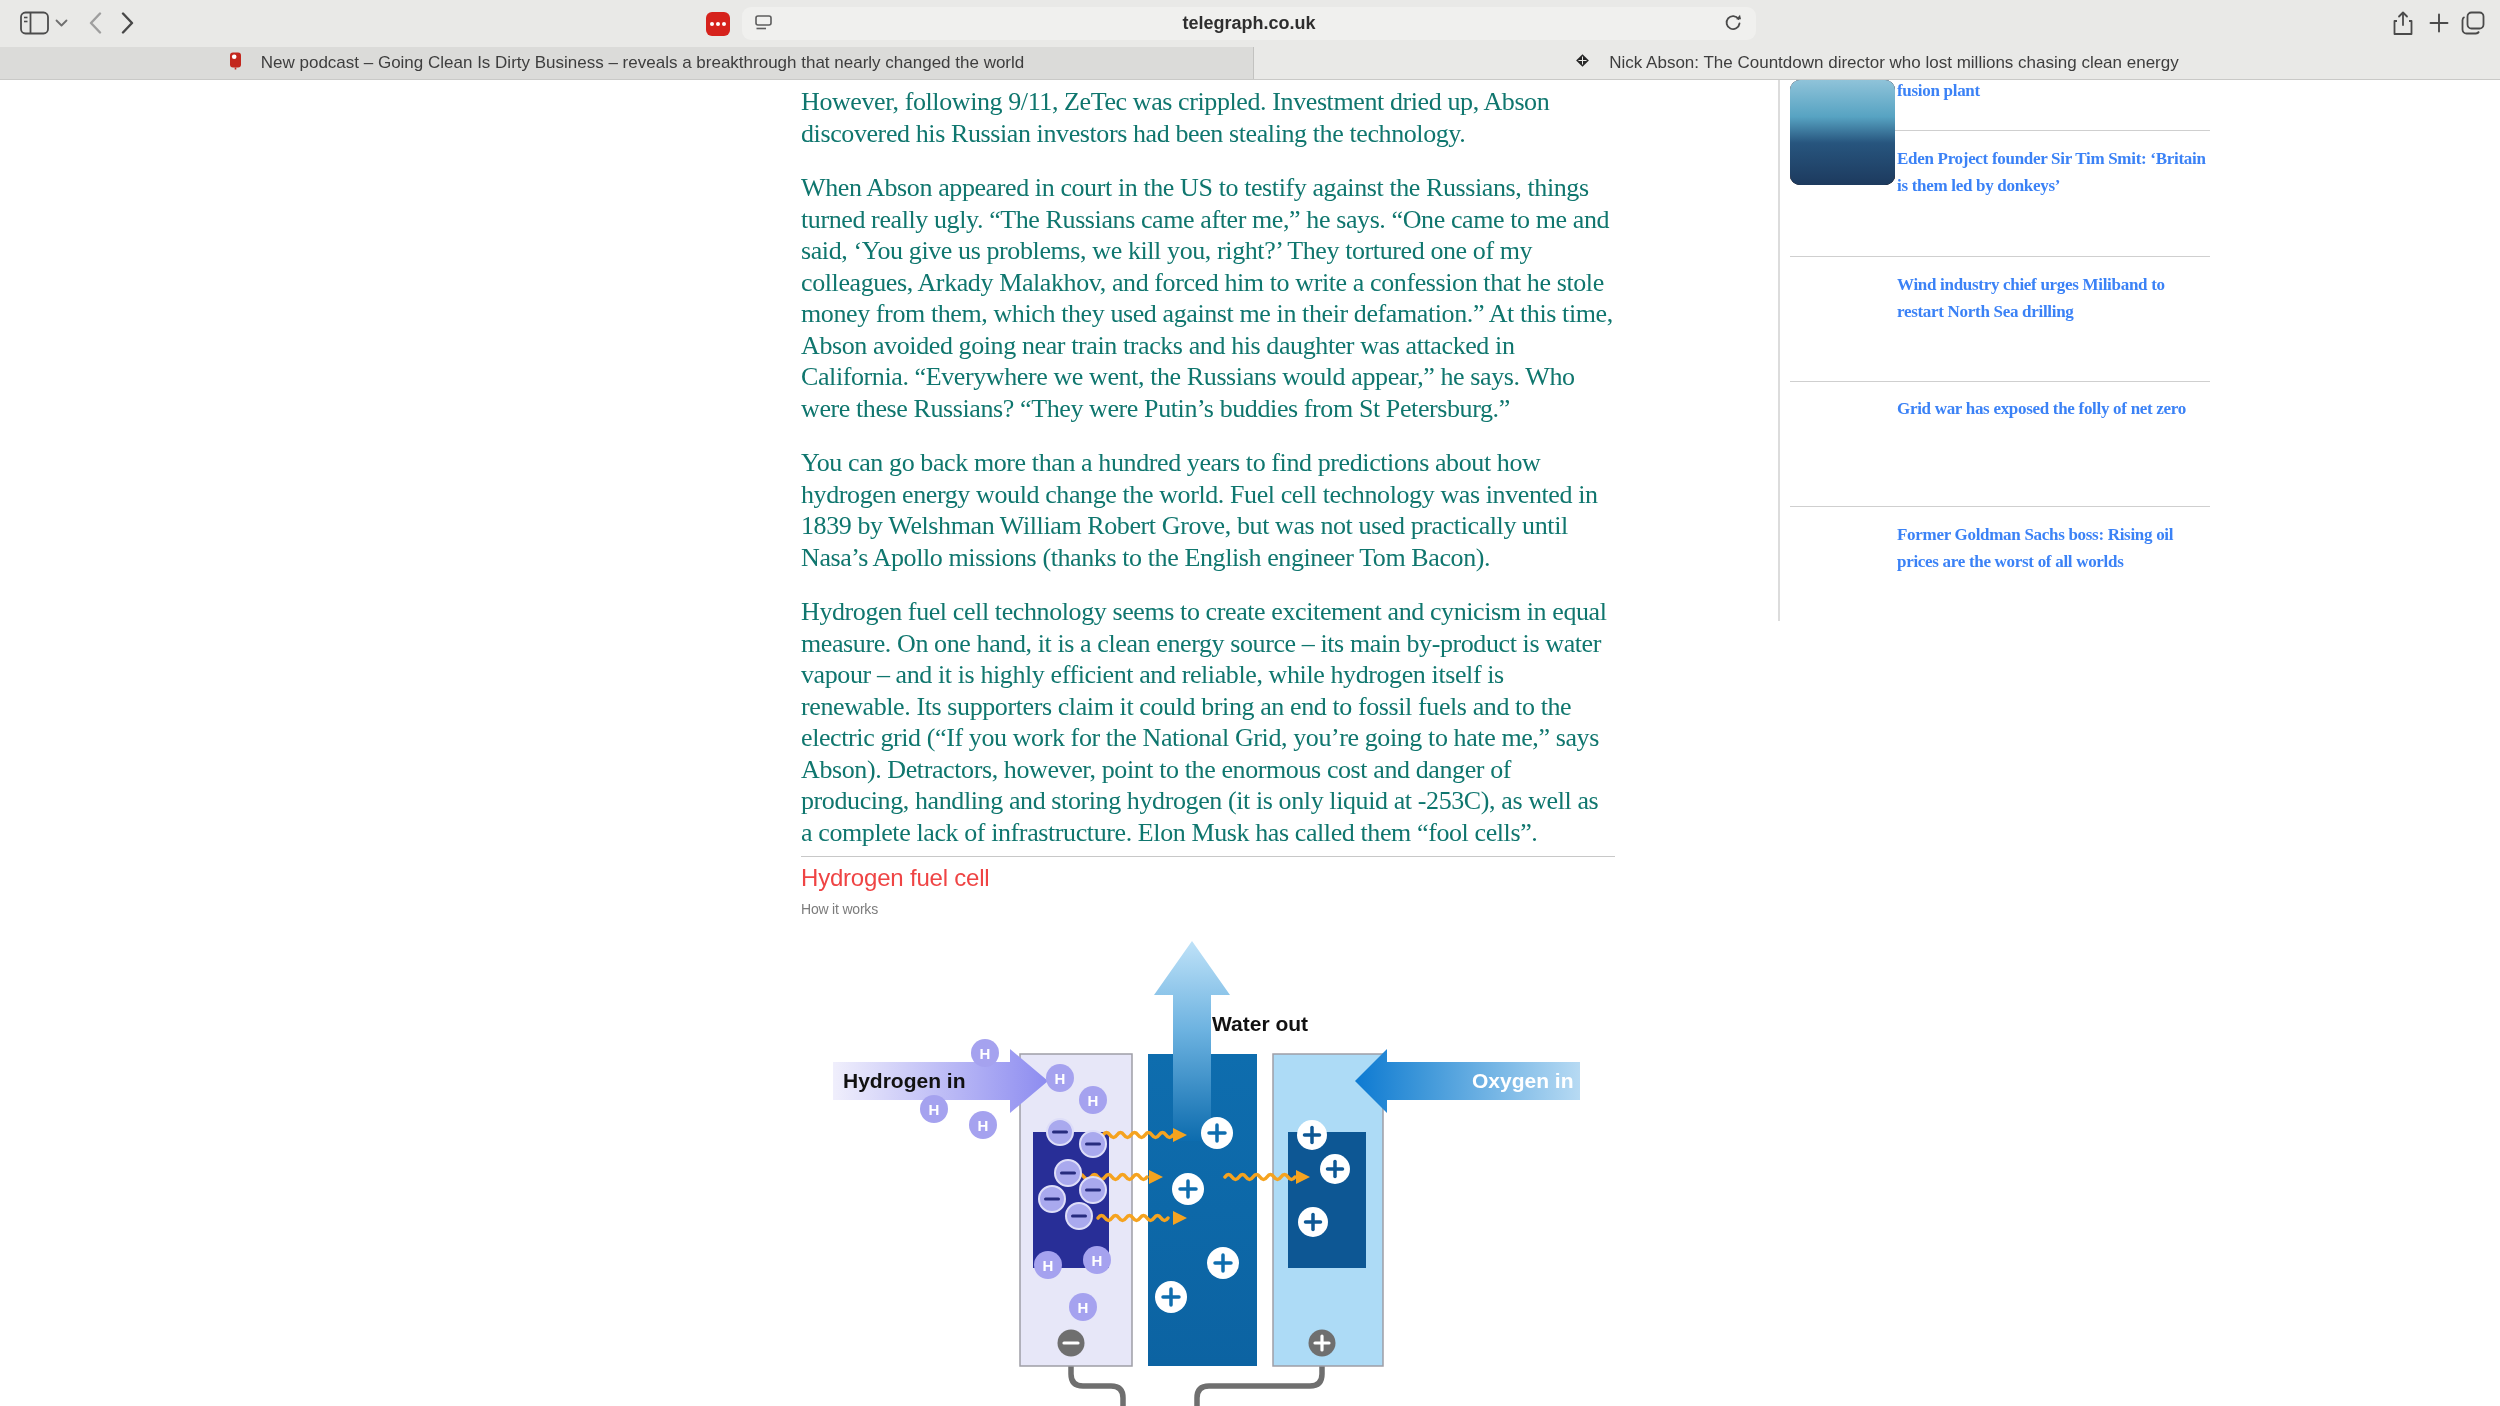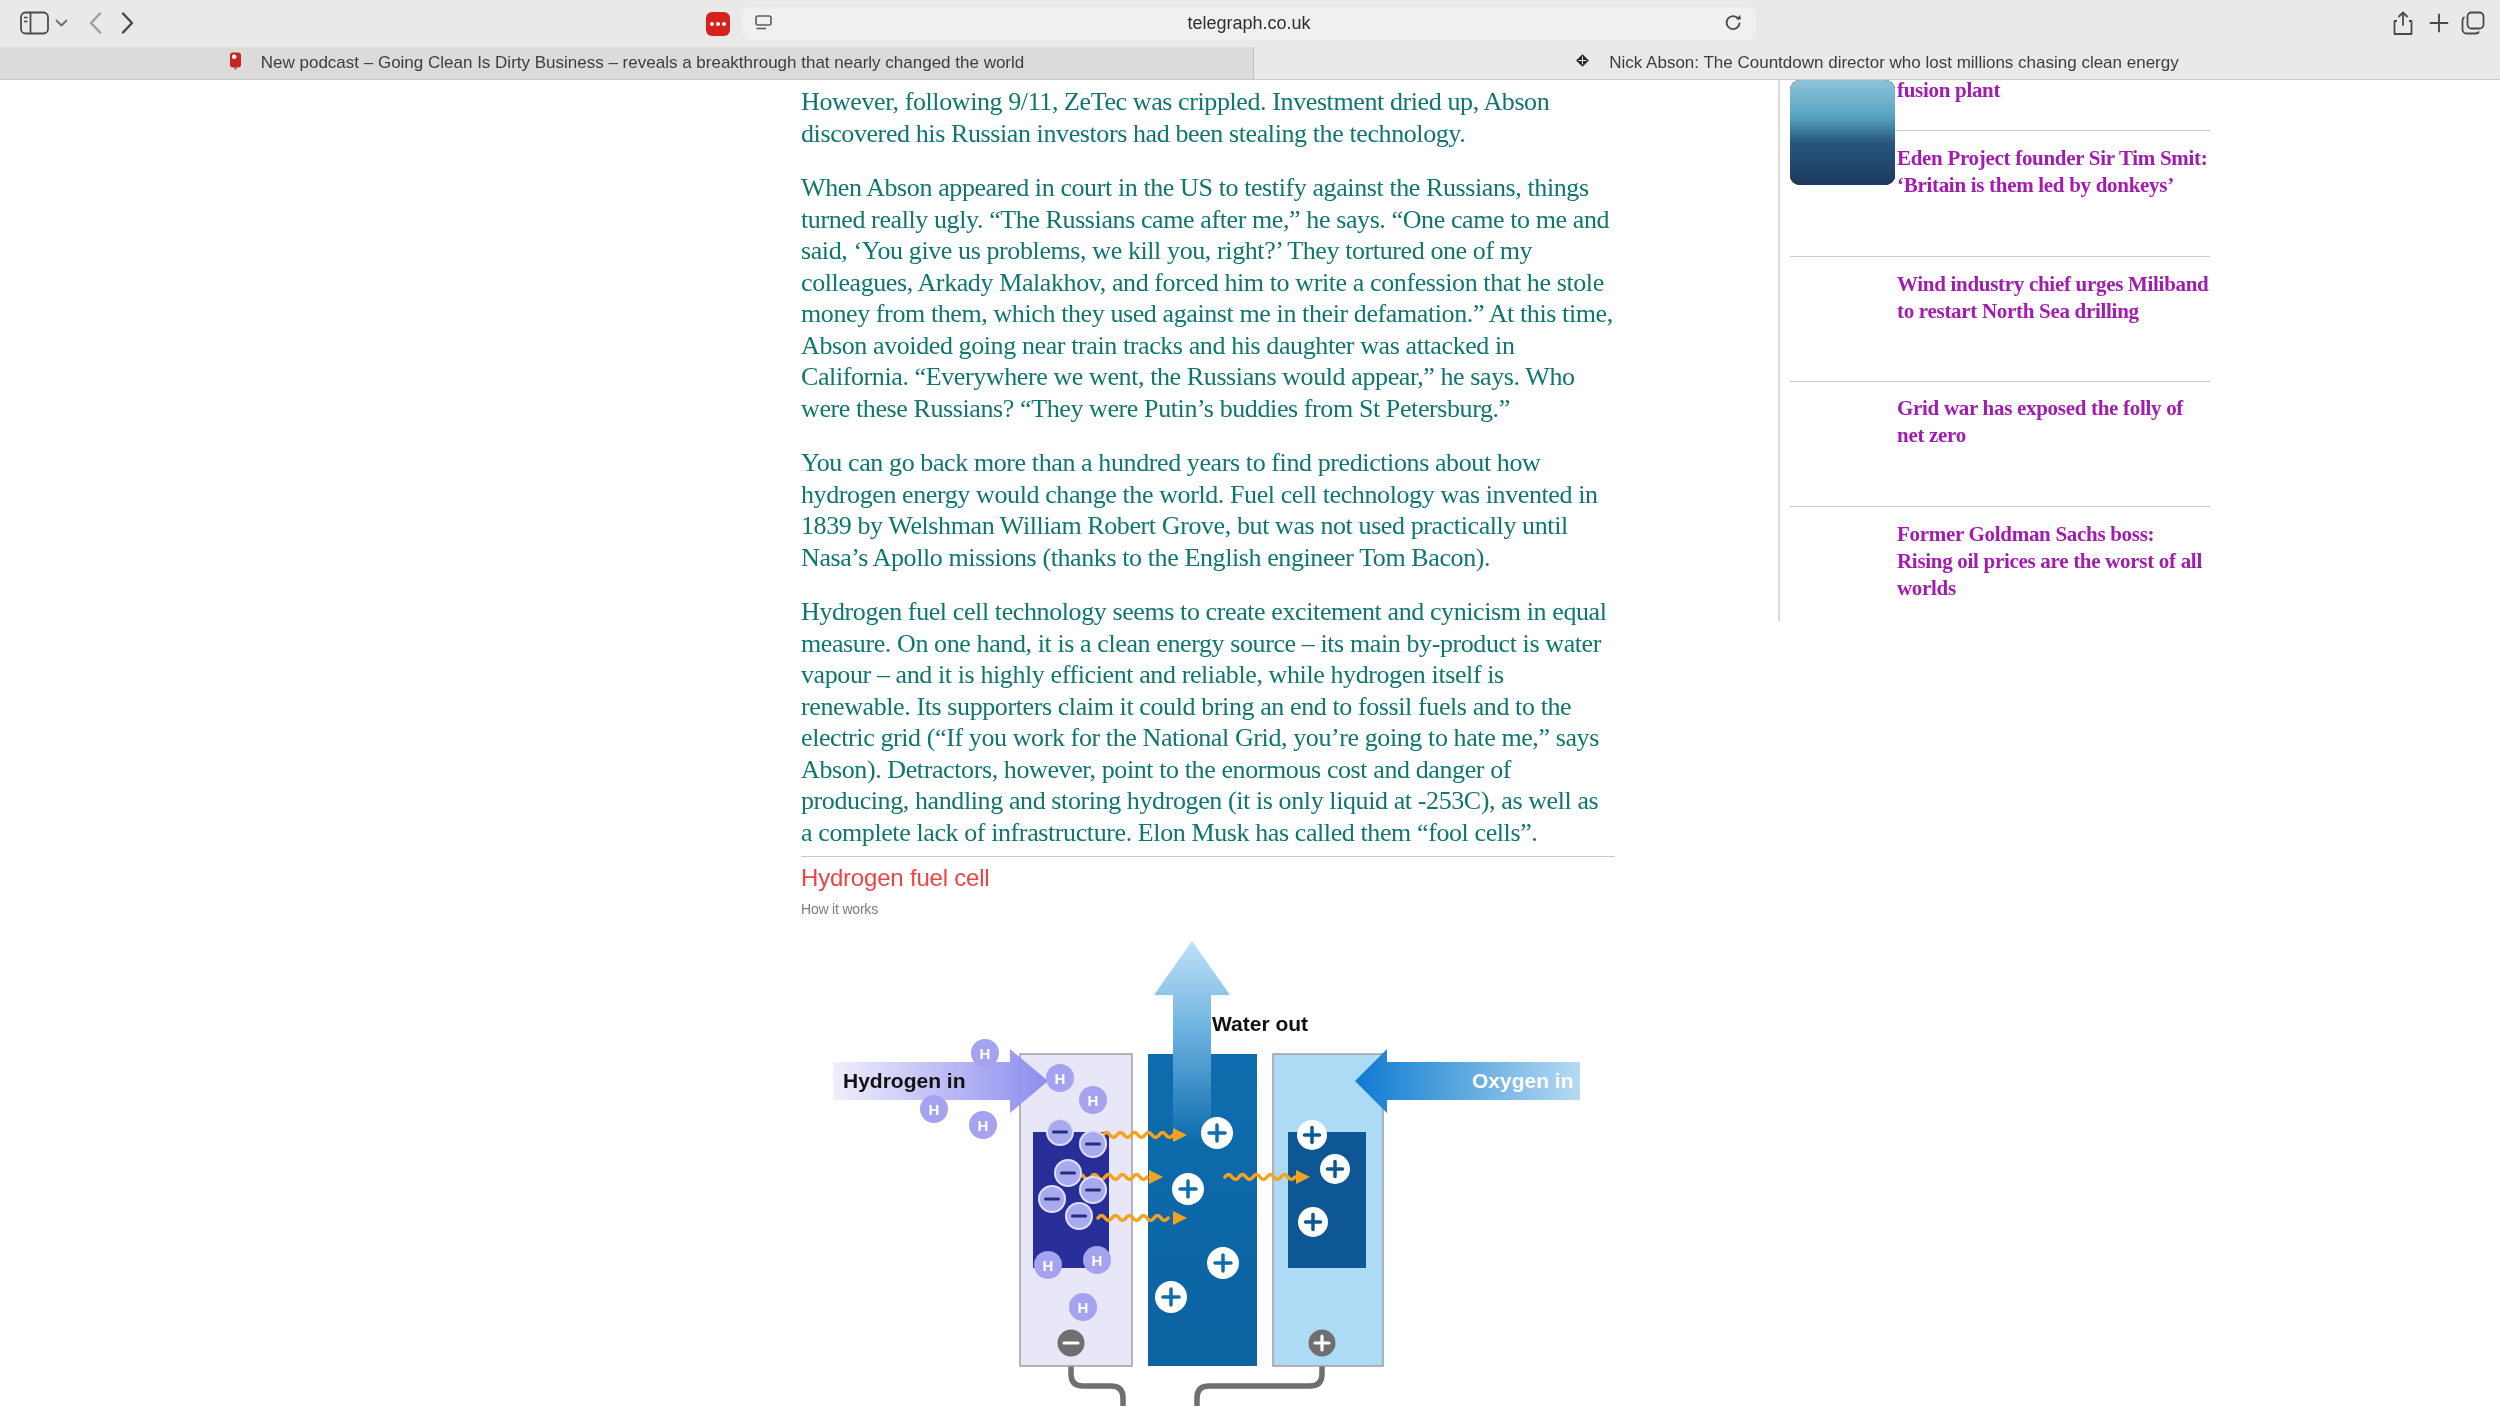--- a/index.html
+++ b/index.html
@@ -5,21 +5,21 @@
   html,body{margin:0;padding:0;}
   body{width:2500px;height:1406px;position:relative;overflow:hidden;background:#fff;
        font-family:"Liberation Sans",sans-serif;-webkit-font-smoothing:antialiased;}
 
   
   .chrome{position:absolute;left:0;top:0;width:2500px;height:47px;background:#e9e9e7;
           border-bottom:1px solid #d2d2d0;}
   .chrome svg{display:block;}
   .chrome-btn{position:absolute;top:10px;width:30px;height:26px;display:flex;align-items:center;justify-content:center;cursor:default;}
   .urlbar{position:absolute;left:742px;top:7px;width:1014px;height:33px;background:#f0f0ee;
-          border-radius:9px;display:flex;align-items:center;}
+          border-radius:9px;display:flex;align-items:center;font-weight:bold;}
   .url-text{position:absolute;left:0;right:0;text-align:center;font-size:18px;color:#2e2e2e;}
   .ext-icon{position:absolute;left:706px;top:12px;width:24px;height:24px;border-radius:6px;
             background:#d6221c;display:flex;align-items:center;justify-content:center;gap:2px;}
   .ext-icon i{width:4px;height:4px;border-radius:50%;background:#fff;display:block;}
 
   
   .tabbar{position:absolute;left:0;top:47px;width:2500px;height:32px;border-bottom:1px solid #c9c9c7;}
   .tab{position:absolute;top:0;height:32px;display:flex;align-items:center;justify-content:center;gap:19px;
        font-size:17px;color:#3e3e3e;white-space:nowrap;overflow:hidden;}
   .tab-left{left:0;width:1253px;background:#dbdbd9;border-right:1px solid #c2c2c0;}
@@ -36,21 +36,21 @@
   .sec-title{position:absolute;left:0;top:784px;font-size:24px;color:#ef4444;font-weight:500;letter-spacing:-0.2px;}
   .sec-sub{position:absolute;left:0;top:821px;font-size:14px;color:#7c7c7c;letter-spacing:-0.2px;}
 
   .diagram{position:absolute;left:820px;top:856px;width:760px;height:470px;}
 
   
   .sidebar{position:absolute;left:1778px;top:0;width:434px;height:560px;overflow:hidden;}
   .sidebar-rule{position:absolute;left:0;top:0;width:2px;height:541px;background:#dcdcdc;}
   .thumb{position:absolute;left:12px;width:105px;height:105px;border-radius:10px;cursor:pointer;}
   .headline{position:absolute;left:119px;width:312px;font-family:"Liberation Serif",serif;font-weight:bold;
-            font-size:21px;line-height:27px;color:#a21caf;letter-spacing:-0.3px;cursor:pointer;}
+            font-size:17px;line-height:27px;color:#3b82f6;letter-spacing:-0.3px;cursor:pointer;}
   .sb-div{position:absolute;left:12px;width:420px;border-top:1px solid #cfcfcf;}
 </style>
 </head>
 <body>
 
 <div class="chrome">
   <div class="chrome-btn" style="left:20px">
     <span>
       <svg width="30" height="24" viewBox="0 0 30 24">
           <rect x="1" y="1.5" width="27" height="21" rx="4.5" fill="none" stroke="#4c4c4c" stroke-width="1.8"></rect>

